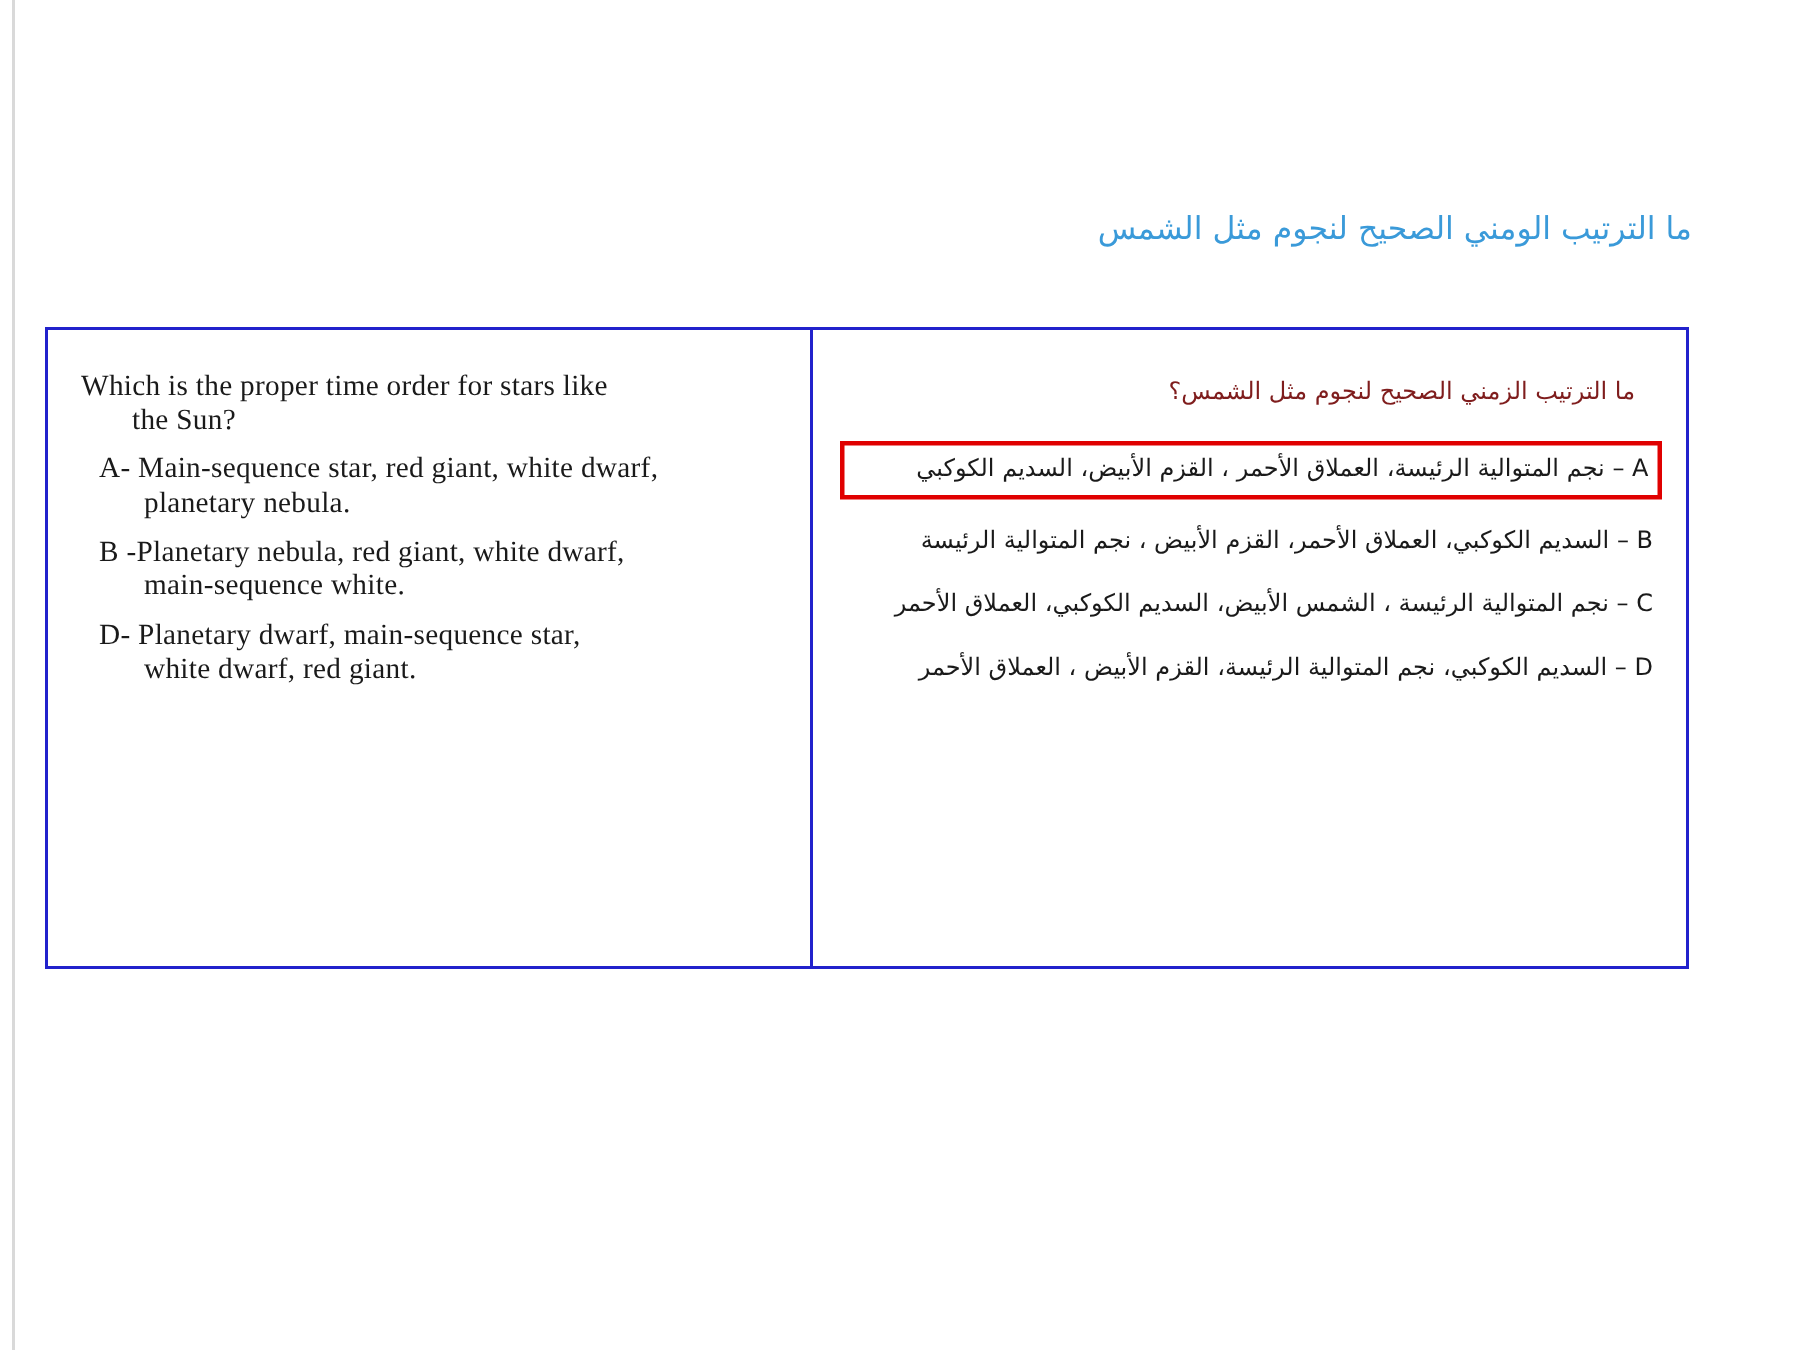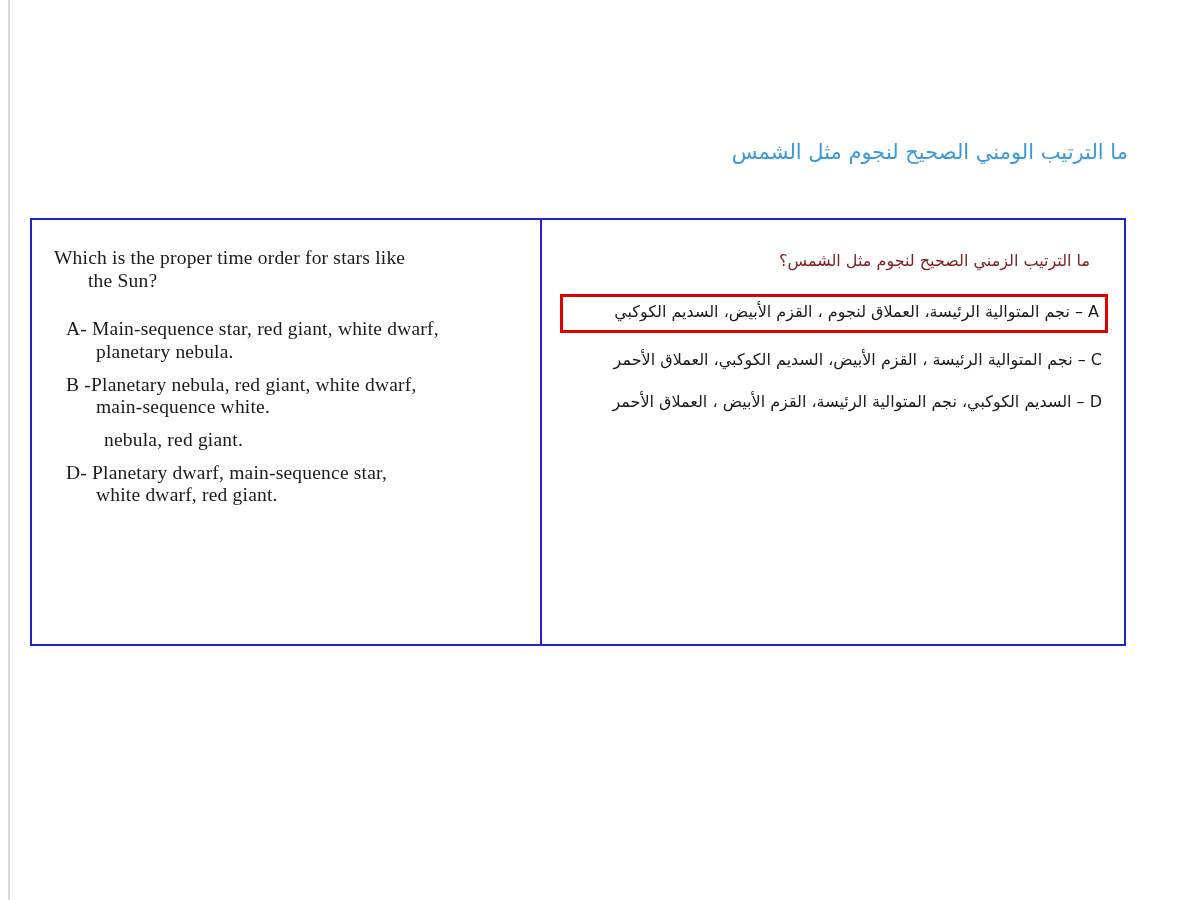--- a/index.html
+++ b/index.html
@@ -82,21 +82,21 @@
     line-height: 1.06;
     letter-spacing: 0.2px;
     margin: 0 0 12px 0;
     white-space: nowrap;
   }
   .en-stem {
     margin-bottom: 2px;
   }
   .en-cont {
     padding-left: 34px;
-    margin-bottom: 28px;
+    margin-bottom: 12px;
   }
   .en-opt {
     padding-left: 12px;
     margin-bottom: 2px;
   }
   .en-opt-cont {
     padding-left: 42px;
     margin-bottom: 12px;
   }
   .en-opt-c {
@@ -145,28 +145,28 @@
     <div class="cell cell-left">
       <p class="en-line en-stem">Which is  the proper time order for stars like</p>
       <p class="en-line en-cont">the Sun?</p>
 
       <p class="en-line en-opt">A-  Main-sequence star, red giant, white dwarf,</p>
       <p class="en-line en-opt-cont">planetary nebula.</p>
 
       <p class="en-line en-opt">B -Planetary nebula, red giant, white dwarf,</p>
       <p class="en-line en-opt-cont">main-sequence white.</p>
 
-      <p class="en-line en-opt-cont en-opt-c-cont">nebula, red giant.</p>
 
       <p class="en-line en-opt">D- Planetary dwarf, main-sequence star,</p>
       <p class="en-line en-opt-cont">white dwarf, red giant.</p>
     </div>
 
     <div class="cell cell-right">
       <p class="ar-stem">ما الترتيب الزمني الصحيح لنجوم مثل الشمس؟</p>
 
-      <p class="ar-opt highlight">A – نجم المتوالية الرئيسة، العملاق لنجوم ، القزم الأبيض، السديم الكوكبي</p>
-      <p class="ar-opt">C – نجم المتوالية الرئيسة ، القزم الأبيض، السديم الكوكبي، العملاق الأحمر</p>
+      <p class="ar-opt highlight">A – نجم المتوالية الرئيسة، العملاق الأحمر ، القزم الأبيض، السديم الكوكبي</p>
+      <p class="ar-opt">B – السديم الكوكبي، العملاق الأحمر، القزم الأبيض ، نجم المتوالية الرئيسة</p>
+      <p class="ar-opt">C – نجم المتوالية الرئيسة ، الشمس الأبيض، السديم الكوكبي، العملاق الأحمر</p>
       <p class="ar-opt">D – السديم الكوكبي، نجم المتوالية الرئيسة، القزم الأبيض ، العملاق الأحمر</p>
     </div>
 
   </div>
 </div>
 
 </body></html>

